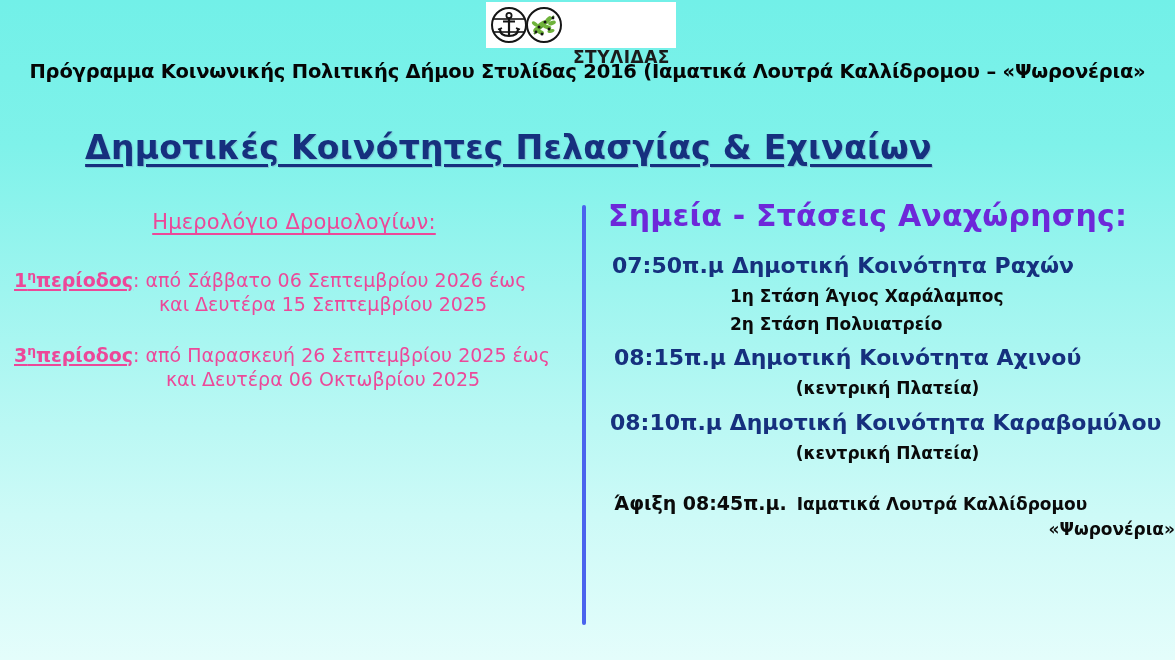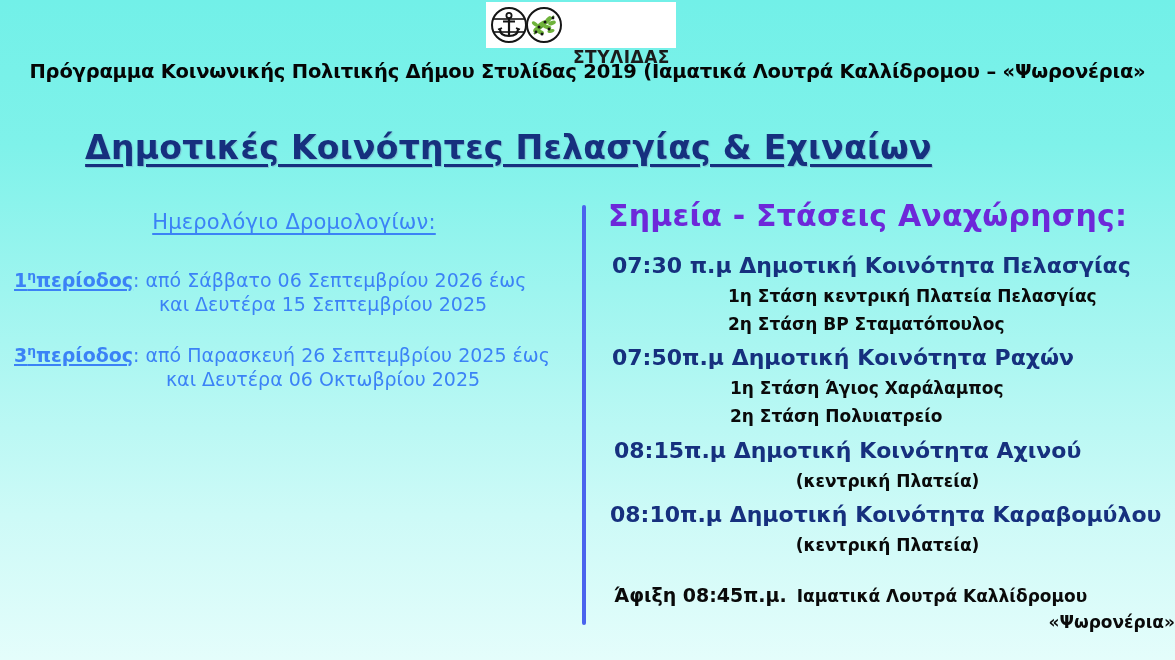--- a/index.html
+++ b/index.html
@@ -49,21 +49,21 @@
 
   
   .divider{
     position:absolute;left:582px;top:205px;width:4px;height:420px;
     background:#4A63EE;border-radius:2px;
   }
 
   
   .left-col{
     position:absolute;left:14px;top:210px;width:560px;
-    font-family:"DejaVu Sans","Liberation Sans",sans-serif;color:#3b82f6;
+    font-family:"DejaVu Sans","Liberation Sans",sans-serif;color:#ec4899;
   }
   .cal-heading{
     text-align:center;font-size:21px;font-weight:normal;
     text-decoration:underline;text-decoration-thickness:1.5px;
     text-underline-offset:4px;margin:0 0 34px 0;letter-spacing:.2px;
   }
   .period{margin:0 0 26px 0;}
   .period-line1{font-size:19px;line-height:1.28;white-space:nowrap;}
   .period-line2{font-size:19px;line-height:1.28;text-align:center;padding-left:58px;}
   .period-label{font-weight:bold;text-decoration:underline;
@@ -145,21 +145,21 @@
           </g>
         </g>
       </svg>
     </span>
     <span class="logo-text">
       <span>ΔΗΜΟΣ</span>
       <span>ΣΤΥΛΙΔΑΣ</span>
     </span>
   </div>
 
-  <div class="subtitle">Πρόγραμμα Κοινωνικής Πολιτικής Δήμου Στυλίδας 2019 (Ιαματικά Λουτρά Καλλίδρομου – «Ψωρονέρια»</div>
+  <div class="subtitle">Πρόγραμμα Κοινωνικής Πολιτικής Δήμου Στυλίδας 2016 (Ιαματικά Λουτρά Καλλίδρομου – «Ψωρονέρια»</div>
 
   <div class="main-title">Δημοτικές Κοινότητες  Πελασγίας  &amp;  Εχιναίων</div>
 
   <div class="divider"></div>
 
   <div class="left-col">
     <div class="cal-heading">Ημερολόγιο Δρομολογίων:</div>
 
     <div class="period">
       <div class="period-line1">
@@ -175,25 +175,20 @@
       <div class="period-line1">
         <span class="period-label"><span>3</span><sup>η</sup><span>περίοδος</span></span><span>:</span> <span>από Παρασκευή 26 Σεπτεμβρίου 2025 έως</span>
       </div>
       <div class="period-line2">και Δευτέρα 06 Οκτωβρίου  2025</div>
     </div>
   </div>
 
   <div class="right-col">
     <div class="stops-heading">Σημεία - Στάσεις  Αναχώρησης:</div>
 
-    <div class="stop-block">
-      <div class="stop-main indent1">07:30 π.μ  Δημοτική Κοινότητα Πελασγίας</div>
-      <div class="substop">1η   Στάση κεντρική Πλατεία Πελασγίας</div>
-      <div class="substop">2η   Στάση  ΒΡ Σταματόπουλος</div>
-    </div>
 
     <div class="stop-block">
       <div class="stop-main indent1">07:50π.μ Δημοτική Κοινότητα Ραχών</div>
       <div class="substop tight">1η Στάση Άγιος Χαράλαμπος</div>
       <div class="substop tight">2η Στάση Πολυιατρείο</div>
     </div>
 
     <div class="stop-block">
       <div class="stop-main indent2"> 08:15π.μ Δημοτική Κοινότητα Αχινού</div>
       <div class="substop center-note">(κεντρική Πλατεία)</div>

